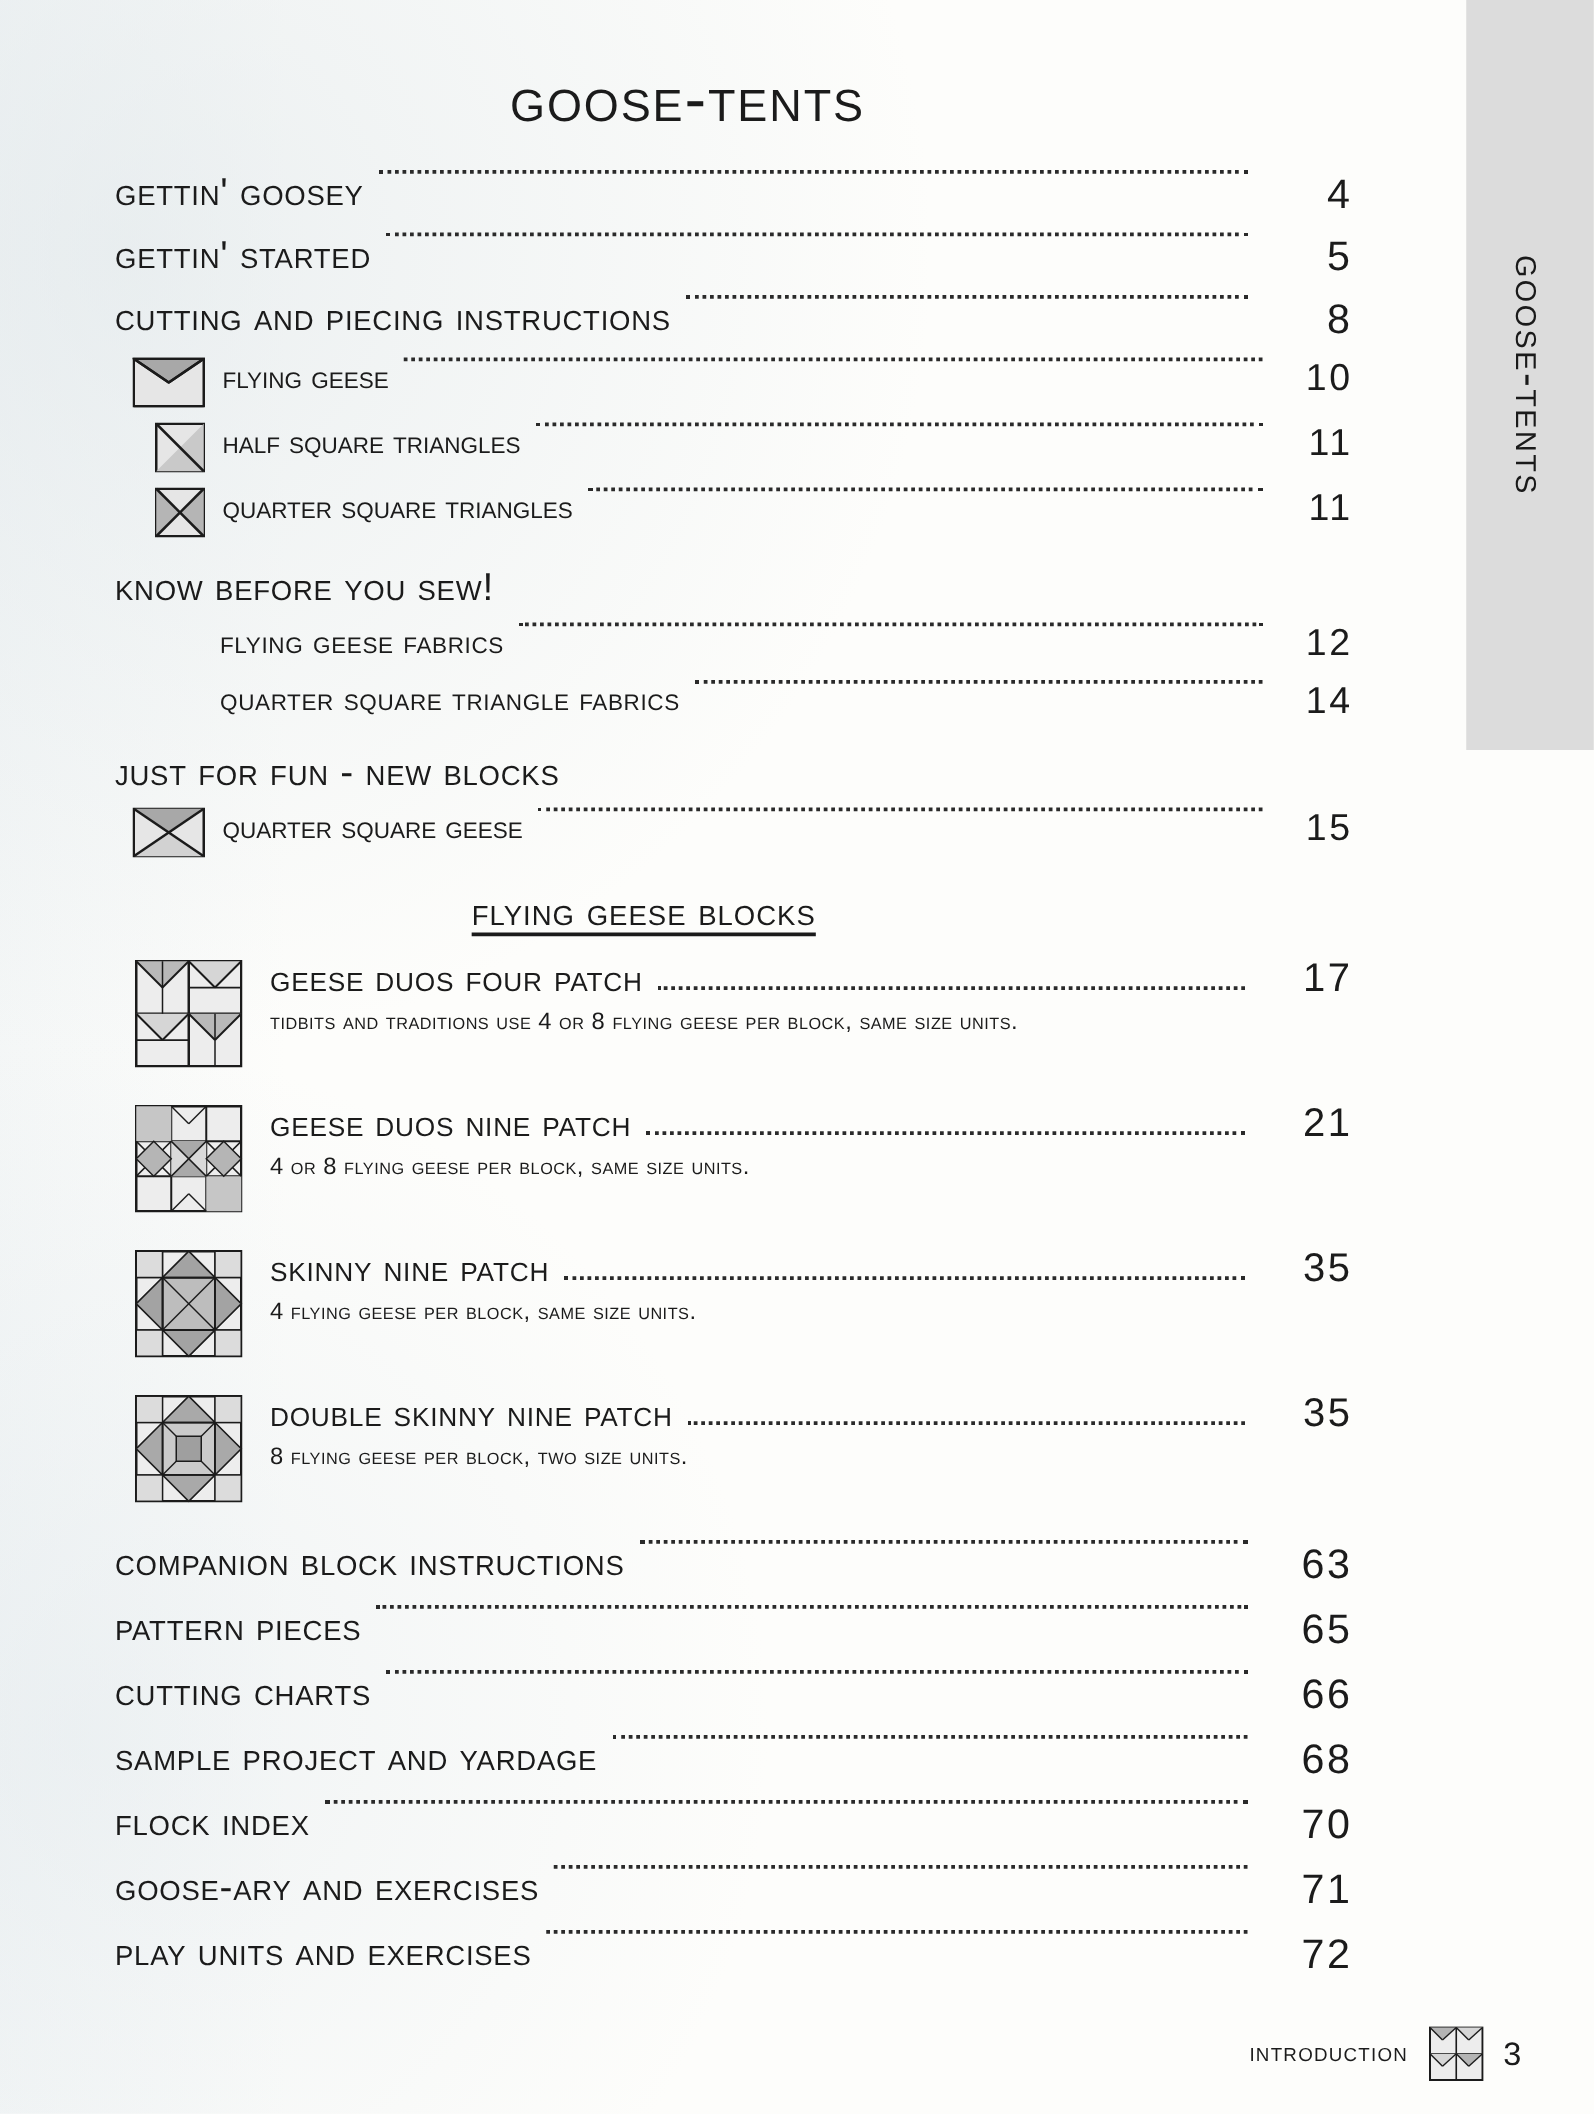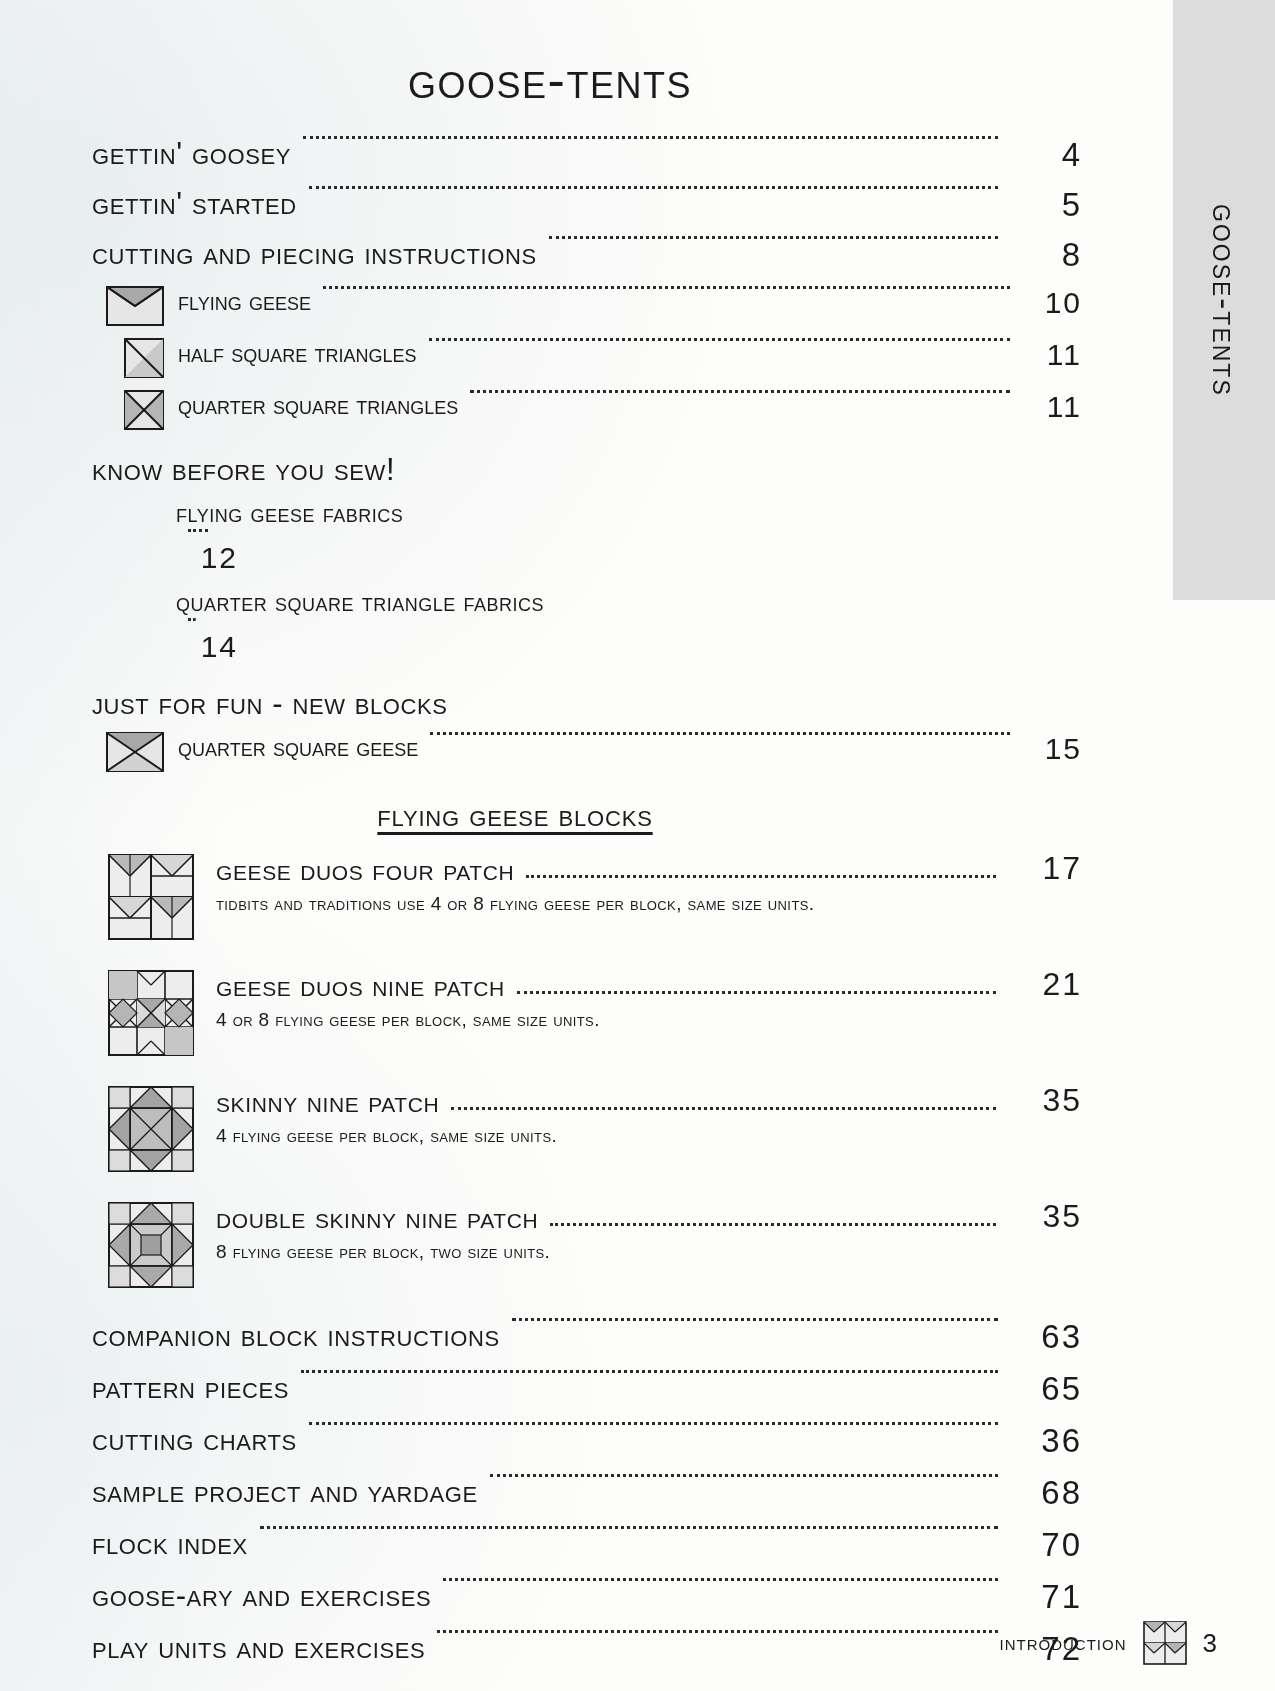--- a/index.html
+++ b/index.html
@@ -98,21 +98,21 @@
     letter-spacing: 2px;
     white-space: nowrap;
   }
 
   
   .lvl1 { padding-left: 34px; }
   .lvl1 .label { font-size: 31px; letter-spacing: 0.6px; }
   .lvl1 .pg { font-size: 33px; width: 74px; }
 
   
-  .lvl2 { padding-left: 118px; flex-direction: column; }
+  .lvl2 { padding-left: 118px; }
   .lvl2 .label { font-size: 26px; letter-spacing: 0.5px; }
   .lvl2 .pg { font-size: 30px; width: 62px; }
 
   .group-head {
     font-size: 31px;
     font-variant: small-caps;
     text-transform: lowercase;
     letter-spacing: 0.6px;
     padding-left: 34px;
     margin: 22px 0 10px 0;
@@ -463,21 +463,21 @@
         <span class="pg">63</span>
       </div>
       <div class="row lvl1">
         <span class="label">Pattern Pieces</span>
         <span class="dots"></span>
         <span class="pg">65</span>
       </div>
       <div class="row lvl1">
         <span class="label">Cutting Charts</span>
         <span class="dots"></span>
-        <span class="pg">36</span>
+        <span class="pg">66</span>
       </div>
       <div class="row lvl1">
         <span class="label">Sample Project and Yardage</span>
         <span class="dots"></span>
         <span class="pg">68</span>
       </div>
       <div class="row lvl1">
         <span class="label">Flock Index</span>
         <span class="dots"></span>
         <span class="pg">70</span>

